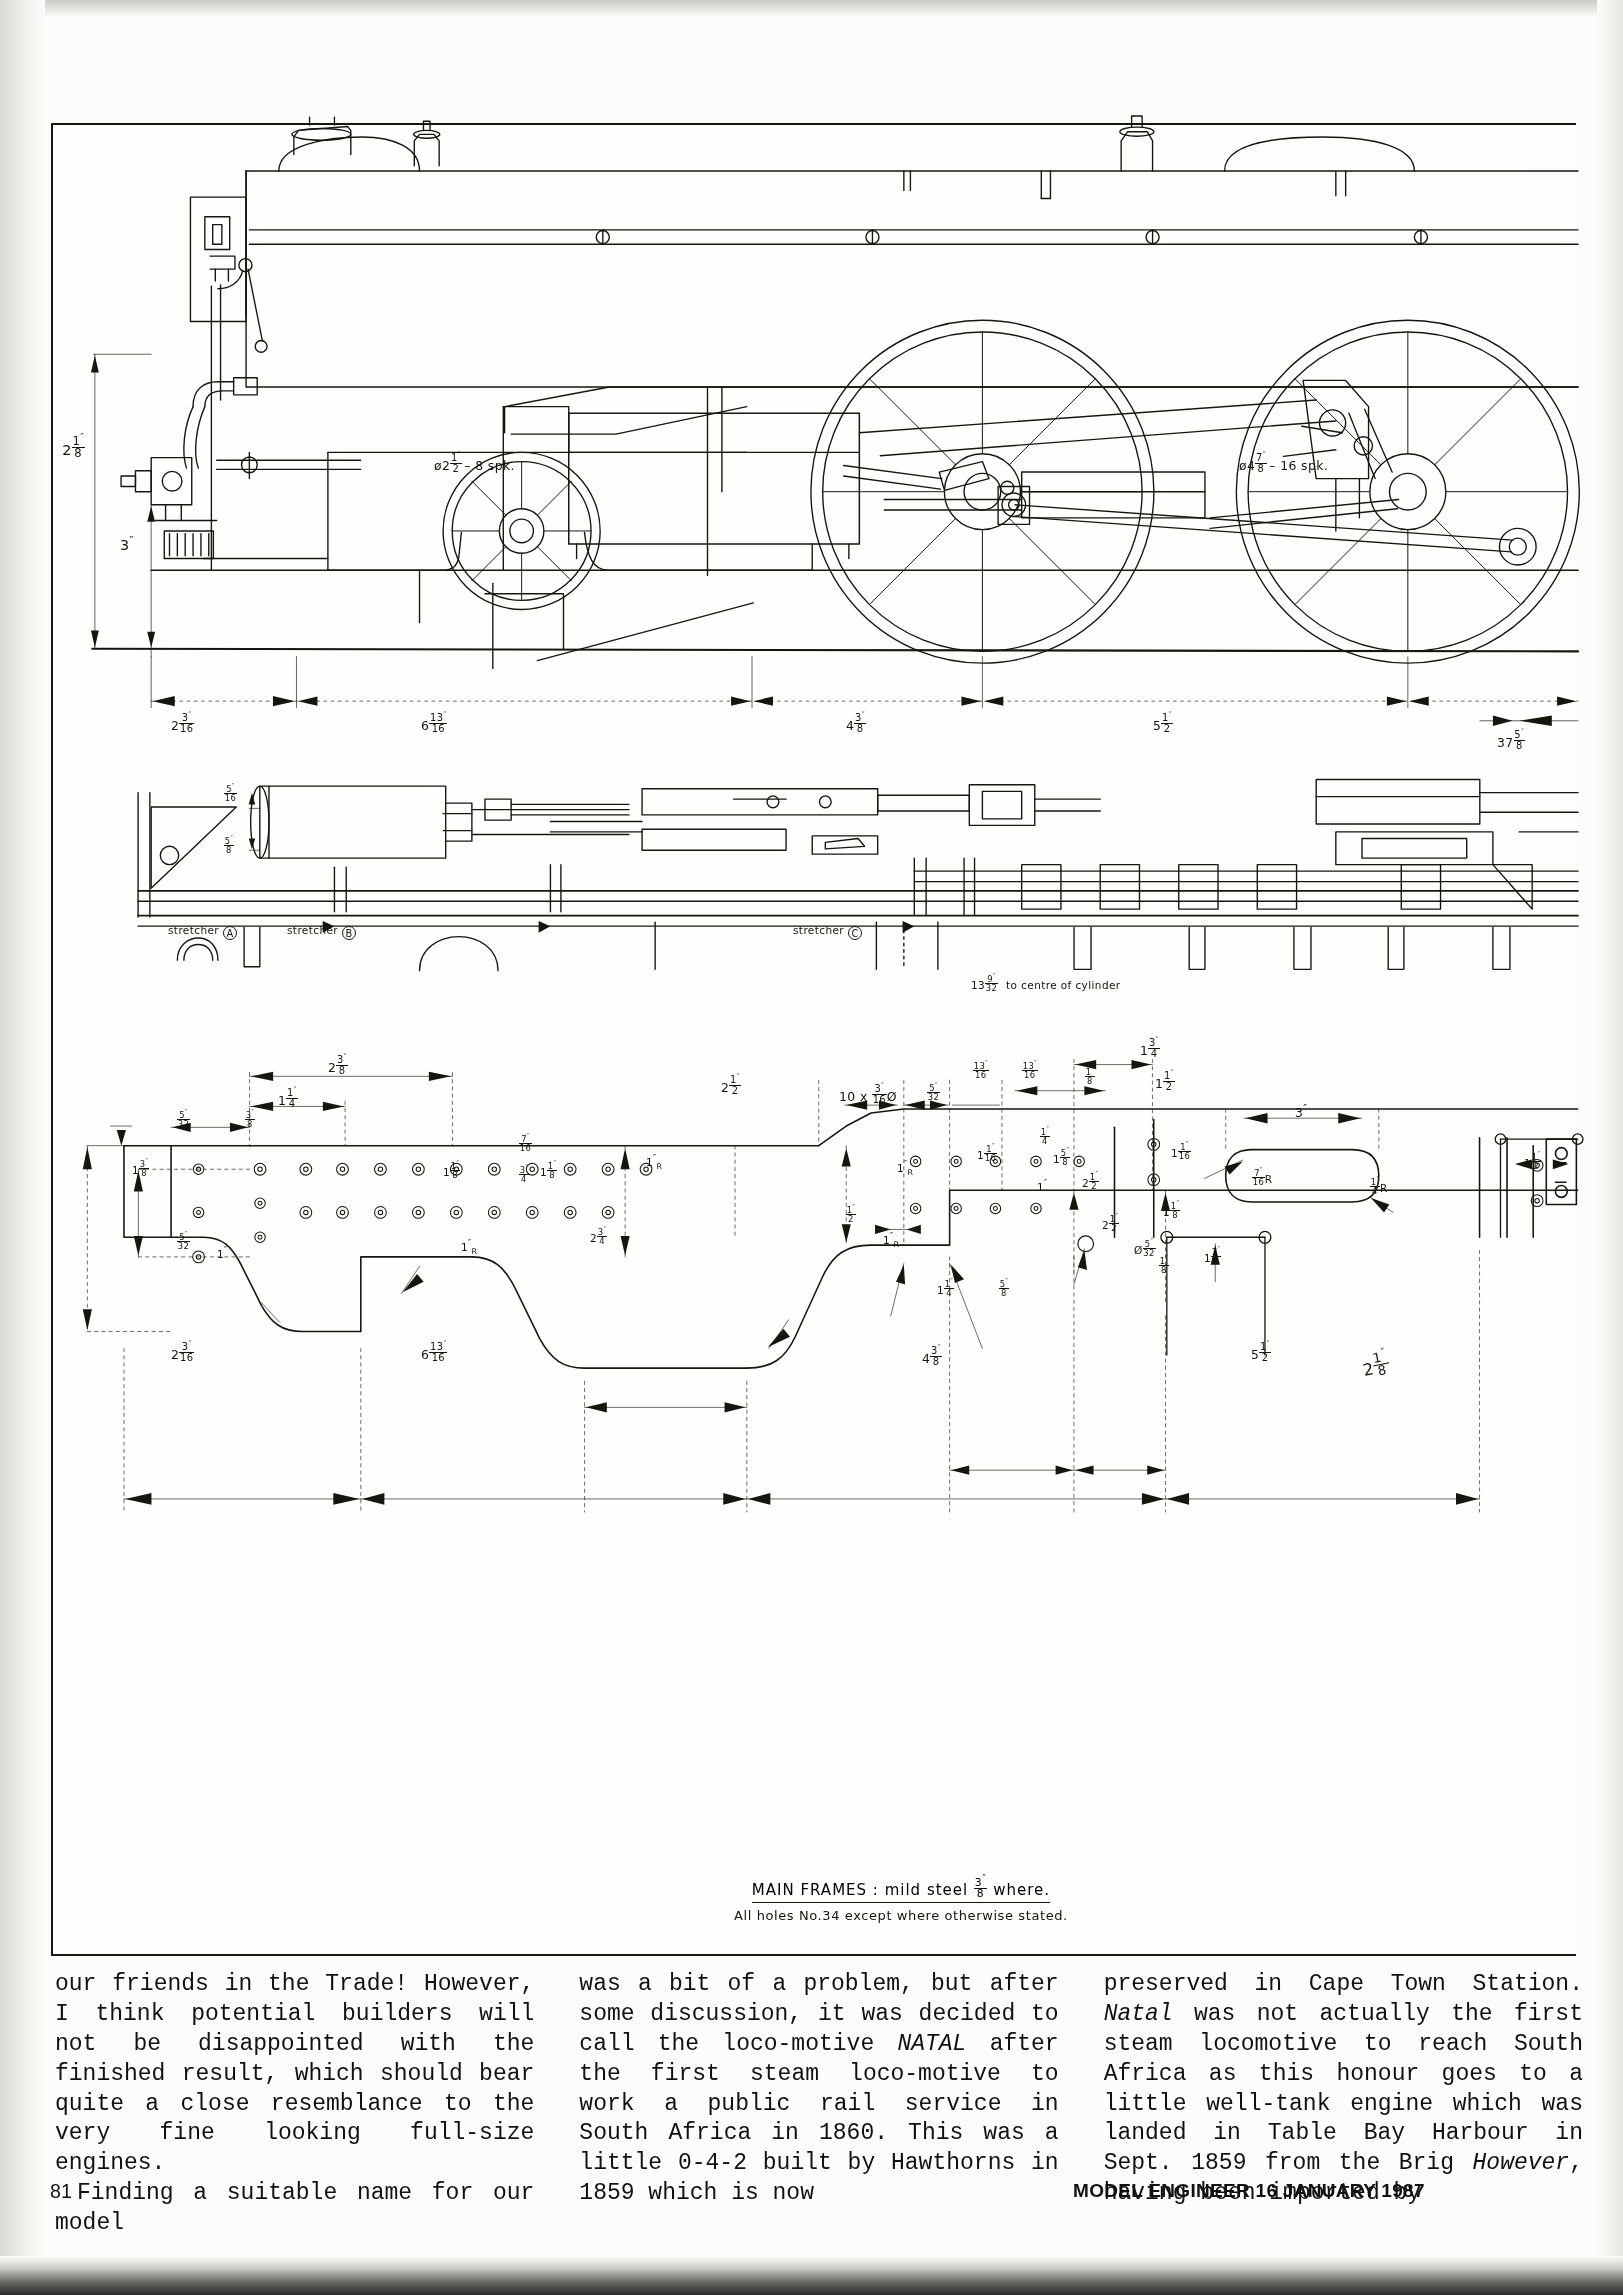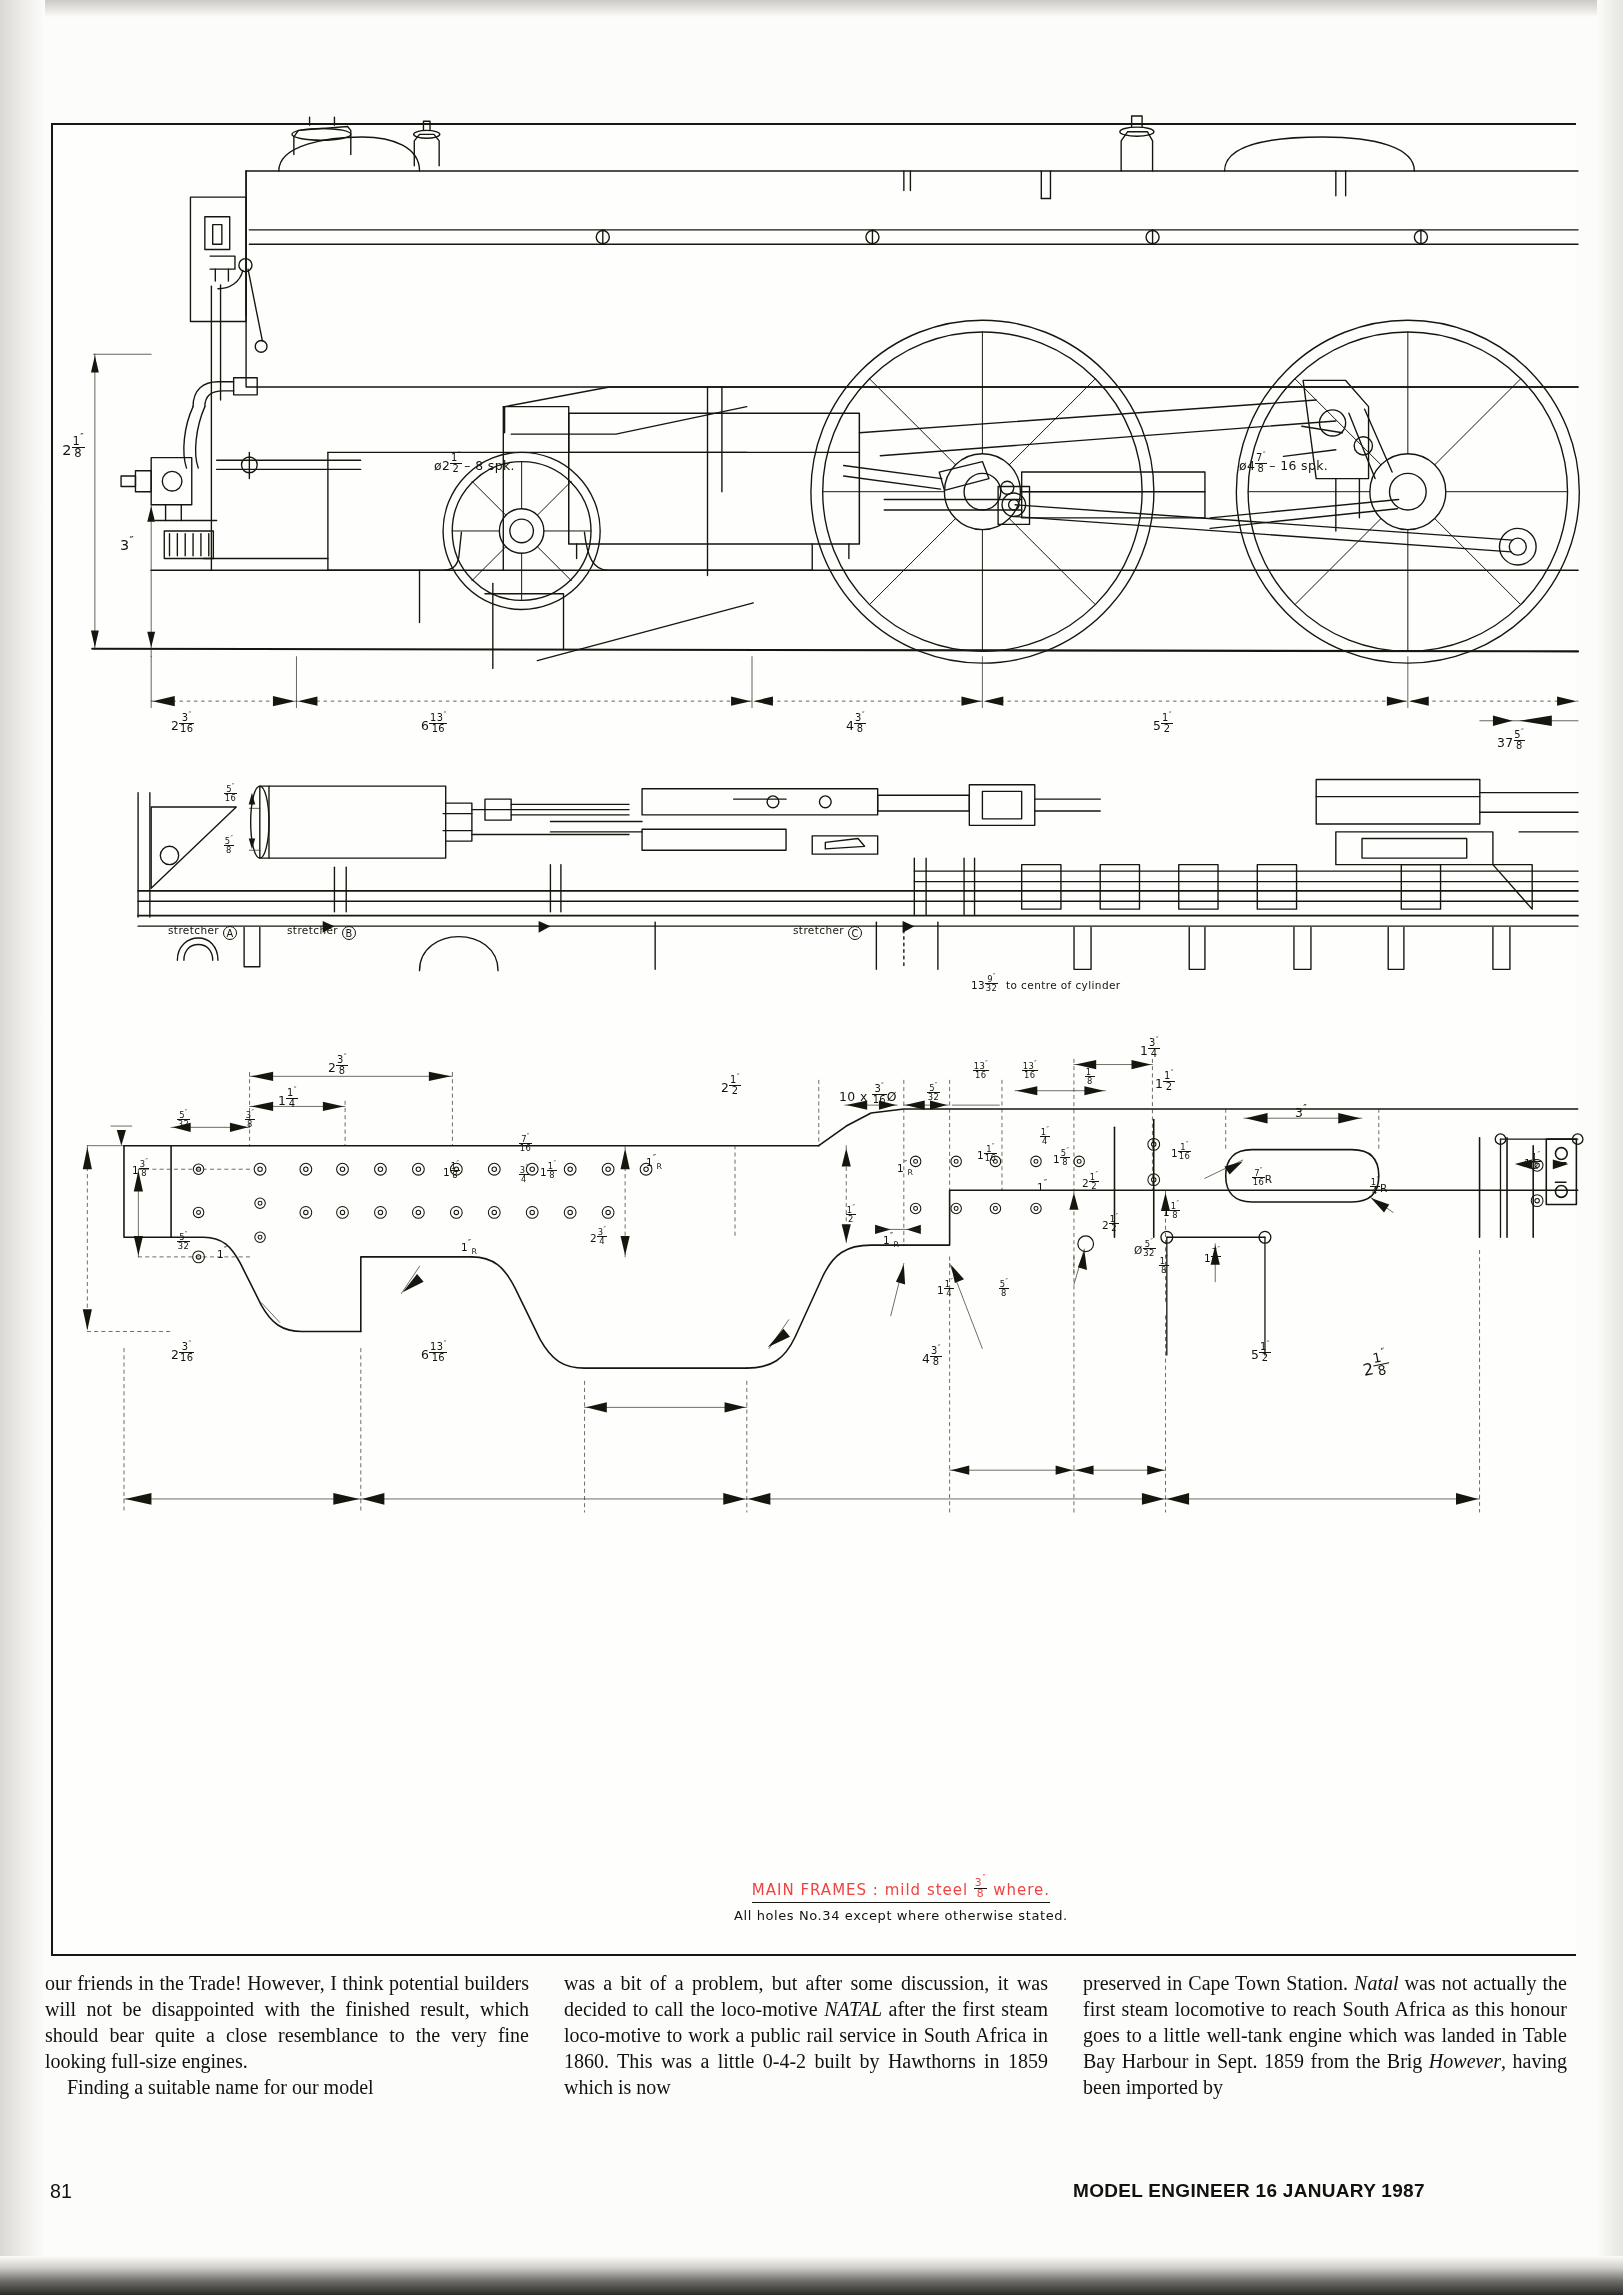--- a/index.html
+++ b/index.html
@@ -72,25 +72,26 @@
   }
 
   
   #article {
     position:absolute; left:45px; top:1970px;
     width:1538px; height:190px;
     display:flex; gap:35px;
   }
   .col {
     width:484px;
-    font-family:Liberation Serif, serif;
-    font-size:20px;
+    font-family:Liberation Mono, monospace;
+    font-size:23px;
     line-height:1.30;
     color:#111;
     text-align:justify;
+    margin-left:10px;
   }
   .col p { margin:0; }
   .col p.indent { text-indent:22px; }
   .col i { font-style:italic; }
 
   
   #footer-pageno {
     position:absolute; left:50px; top:2180px;
     font-family:"Liberation Sans", sans-serif;
     font-size:19.6px; color:#111;
@@ -102,21 +103,21 @@
     font-size:19px; letter-spacing:0.3px; color:#111;
   }
 
   
   #caption-block {
     position:absolute; left:732px; top:1873px;
     text-align:center;
   }
   #caption-line1 {
     font-family:"DejaVu Sans", sans-serif;
-    font-size:15px; letter-spacing:1px; color:#ef4444;
+    font-size:15px; letter-spacing:1px; color:#000000;
     border-bottom:1.3px solid #15150d; padding-bottom:3.3px; display:inline-block;
   }
   #caption-line2 {
     font-family:"DejaVu Sans", sans-serif;
     font-size:13px; letter-spacing:0.6px; color:#15150d; margin-top:4.6px;
   }
 </style>
 </head>
 <body>
 

